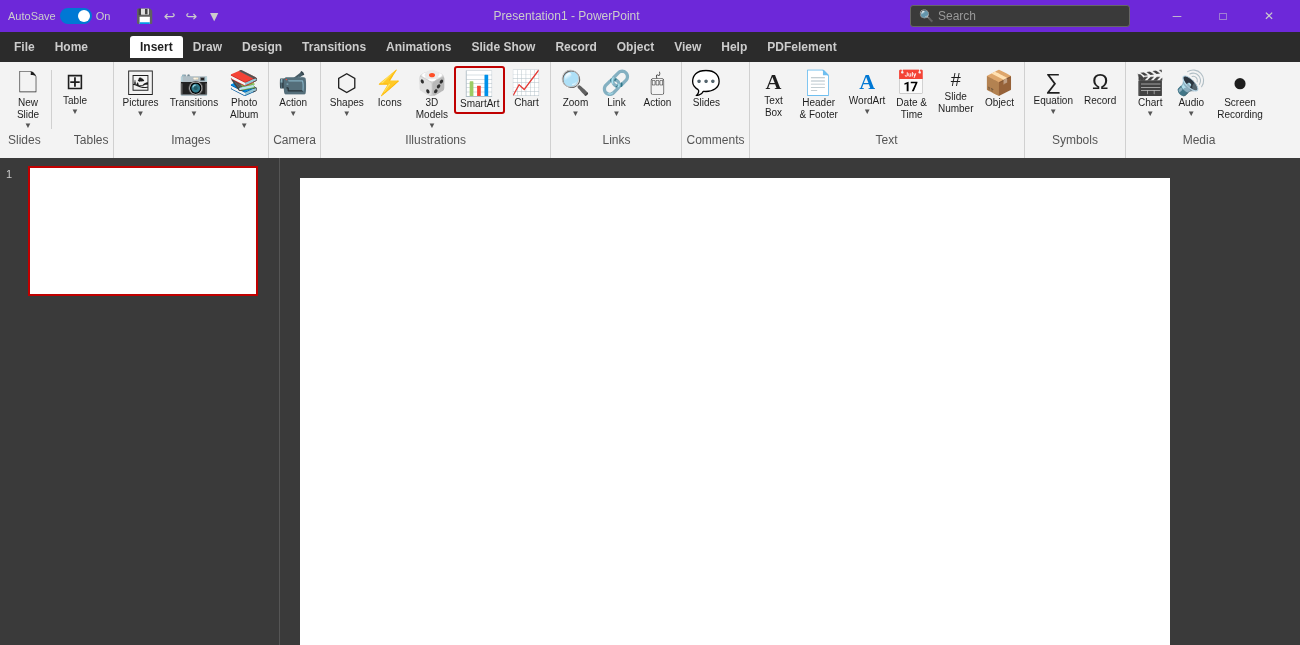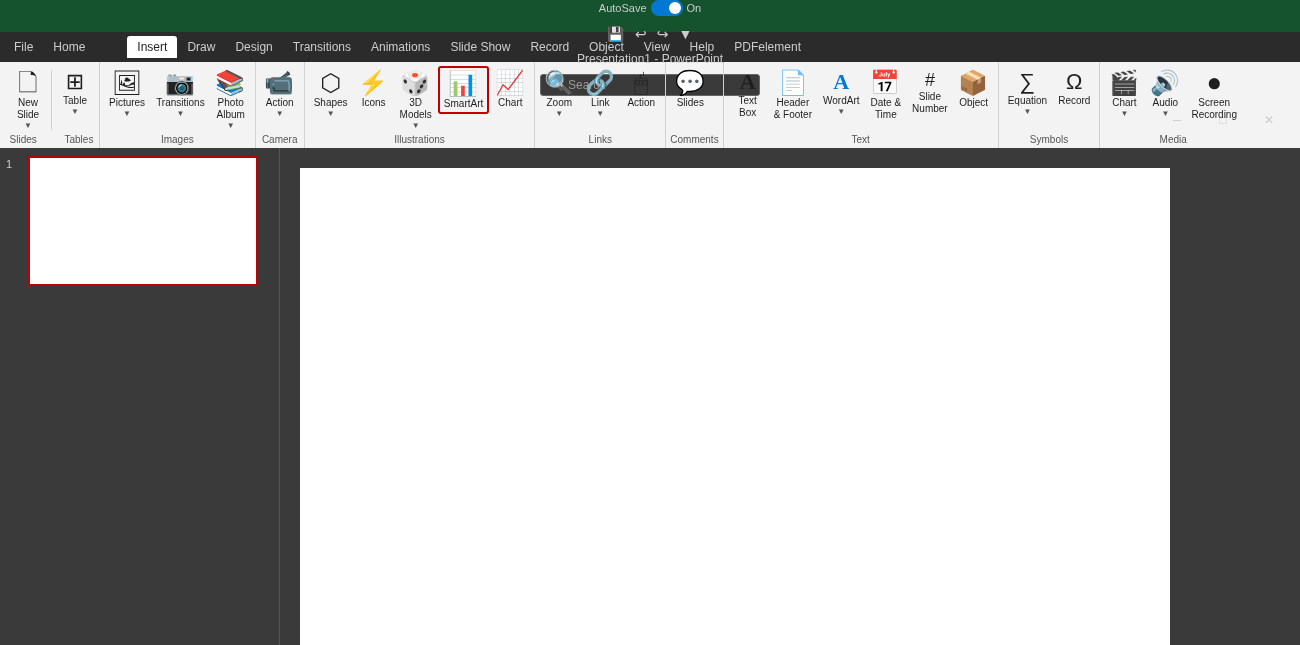--- a/index.html
+++ b/index.html
@@ -1,26 +1,25 @@
 <!DOCTYPE html>
 <html><head>
   <meta charset="utf-8">
   <style>
     * { margin: 0; padding: 0; box-sizing: border-box; }
     body { font-family: 'Segoe UI', Arial, sans-serif; font-size: 11px; background: #3a3a3a; color: #fff; width: 1300px; height: 645px; overflow: hidden; }
 
     
     #title-bar {
       height: 32px;
-      background: #14532d;
+      background: #6d28d9;
       display: flex;
       align-items: center;
       padding: 0 8px;
-      gap: 8px;
-      flex-direction: column;
+      gap: 24px;
     }
     #title-bar .autosave-area {
       display: flex;
       align-items: center;
       gap: 4px;
       color: #ccc;
       font-size: 11px;
     }
     .toggle-switch {
       display: inline-flex;
@@ -45,21 +44,21 @@
       gap: 6px;
     }
     .title-icon {
       color: #ccc;
       font-size: 14px;
       cursor: pointer;
       padding: 2px;
     }
     #app-title {
       flex: 1;
-      text-align: left;
+      text-align: center;
       color: #ccc;
       font-size: 12px;
     }
     .window-controls {
       display: flex;
       gap: 0;
       margin-left: auto;
     }
     .win-btn {
       width: 46px;
@@ -72,20 +71,21 @@
       cursor: pointer;
     }
 
     
     #menu-bar {
       height: 30px;
       background: #2b2b2b;
       display: flex;
       align-items: center;
       padding: 0 4px;
+      font-weight: bold;
     }
     .menu-item {
       padding: 4px 10px;
       color: #ccc;
       font-size: 12px;
       cursor: pointer;
       border-radius: 3px;
     }
     .menu-item.active {
       background: #fff;
@@ -170,24 +170,24 @@
       min-height: 80px;
     }
     .rgroup:last-child { border-right: none; }
     .rgroup-items {
       display: flex;
       gap: 1px;
       flex: 1;
       align-items: flex-start;
     }
     .rgroup-label {
-      font-size: 10px;
+      font-size: 12px;
       color: #555;
       text-align: center;
-      padding-bottom: 3px;
+      padding-bottom: 11px;
       margin-top: auto;
     }
     .rbtn {
       display: flex;
       flex-direction: column;
       align-items: center;
       padding: 4px 4px 2px 4px;
       border-radius: 3px;
       cursor: pointer;
       border: 1px solid transparent;

